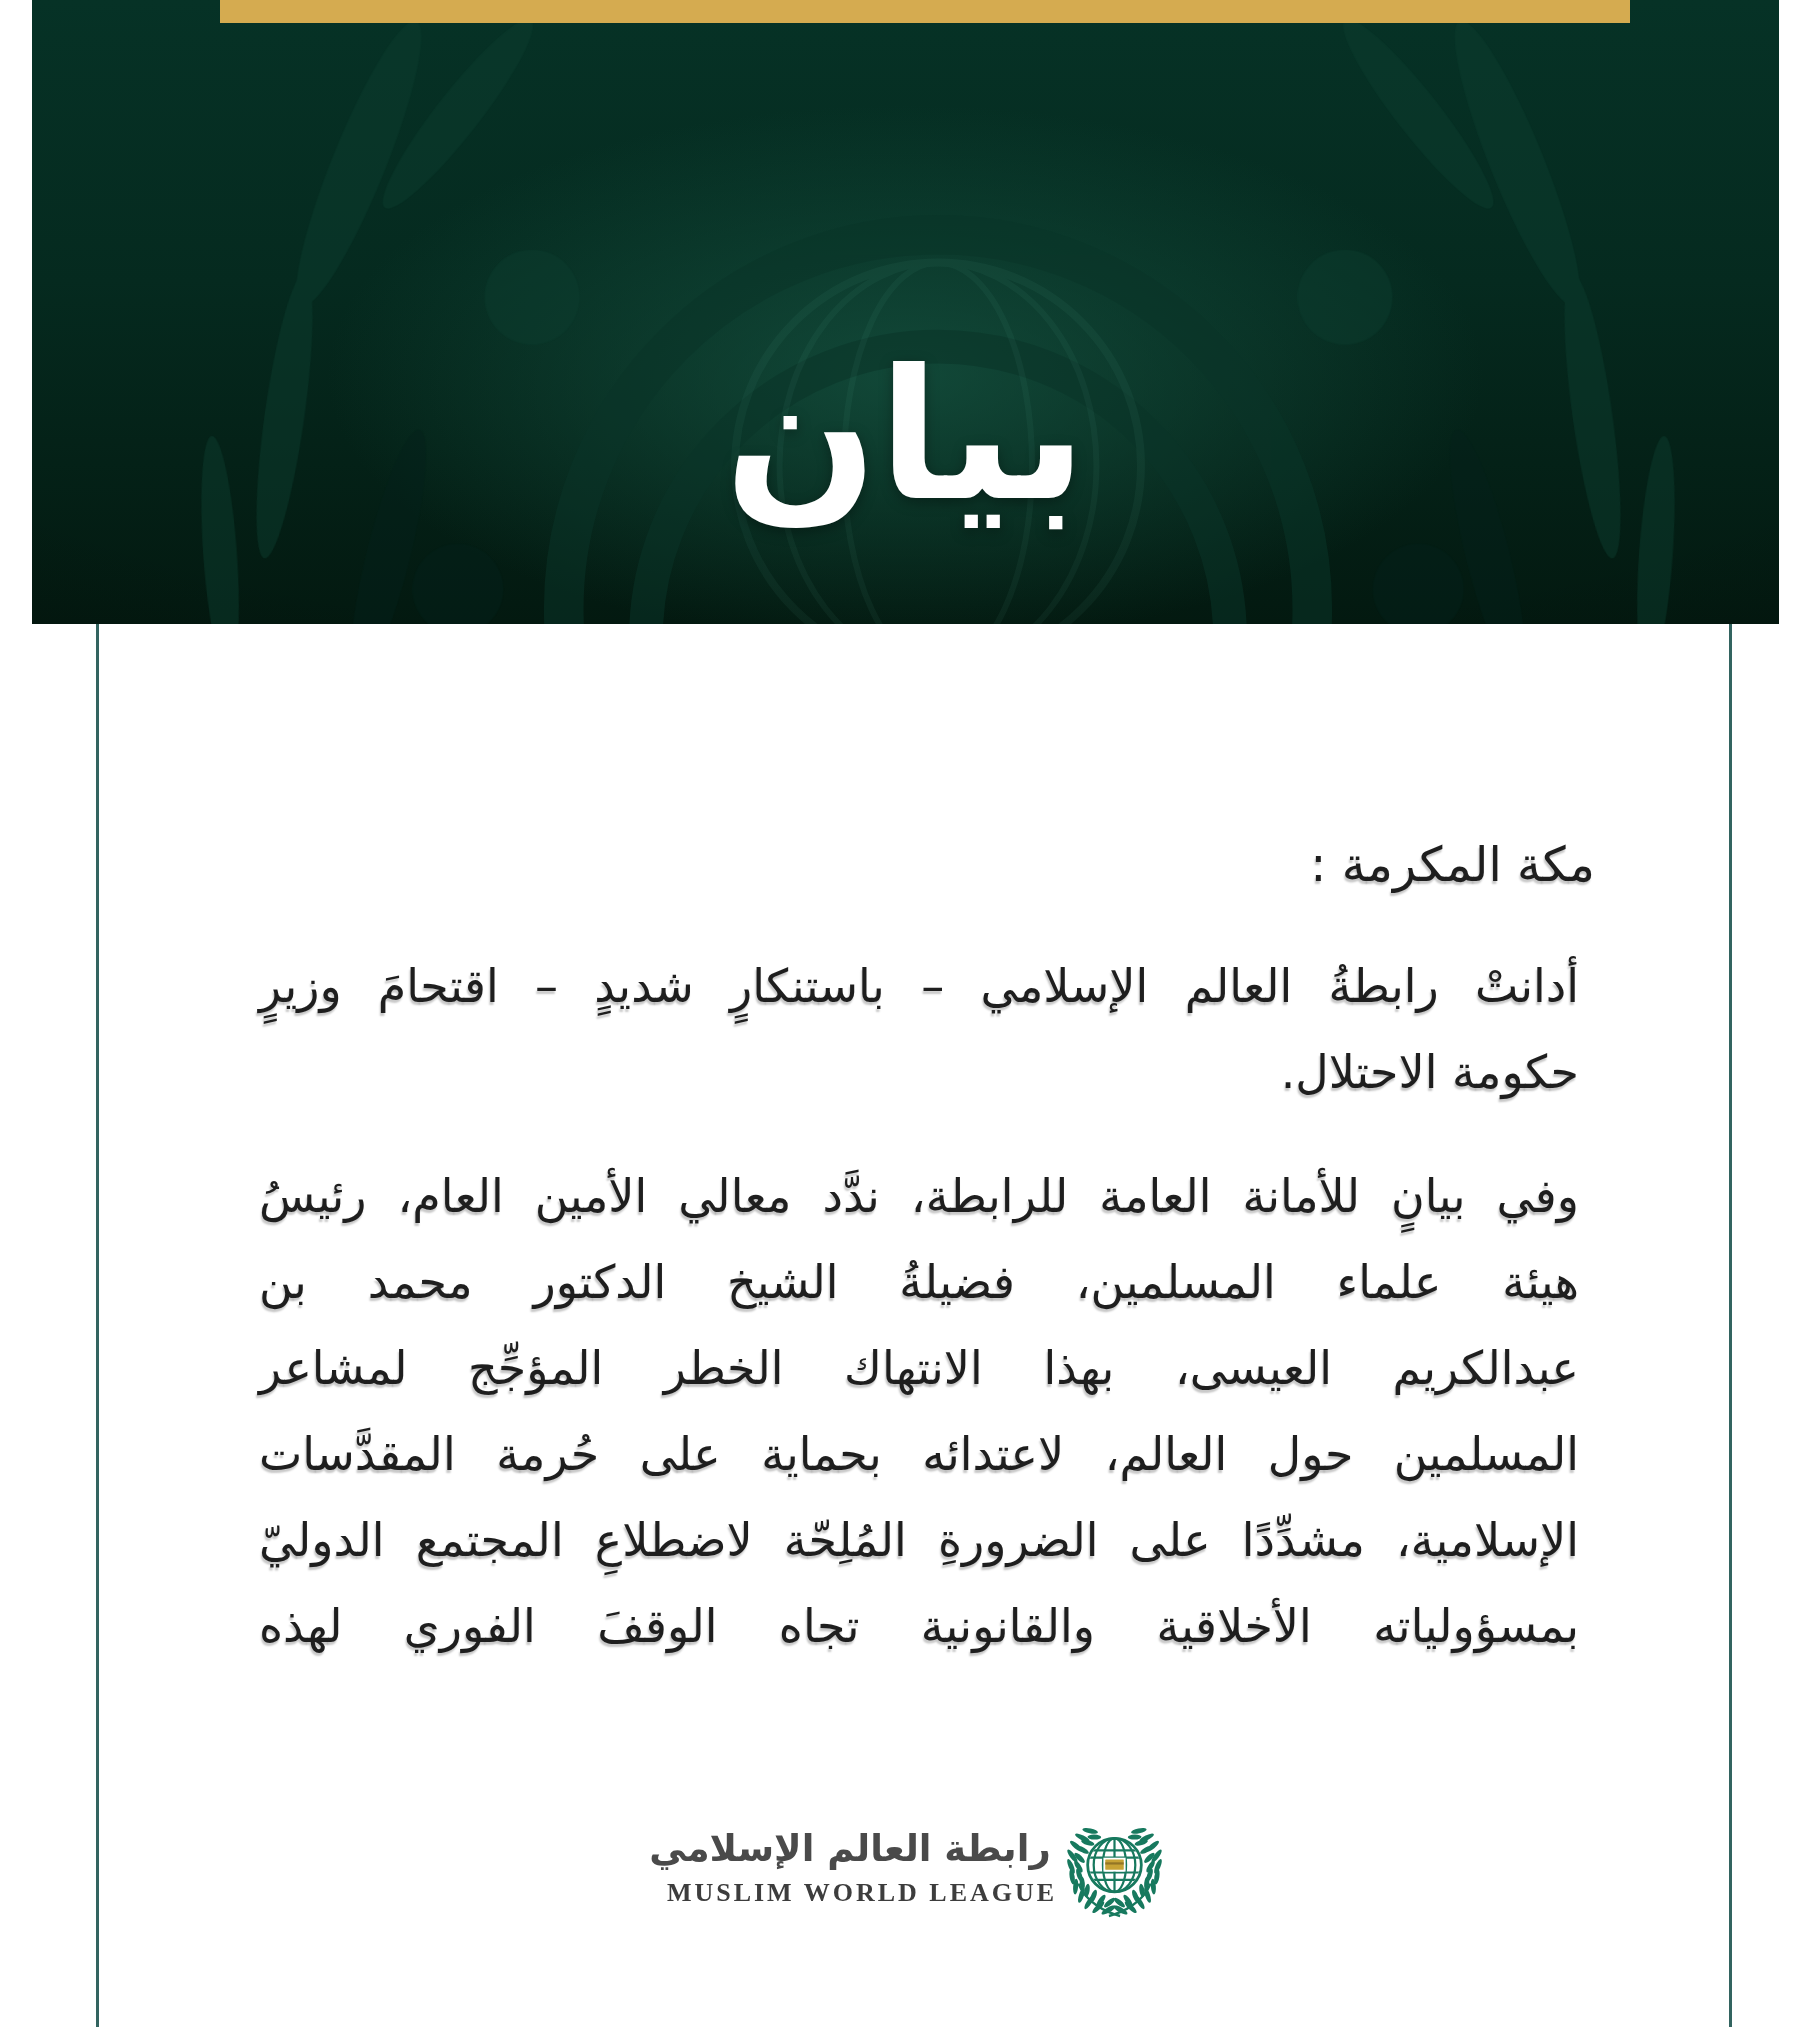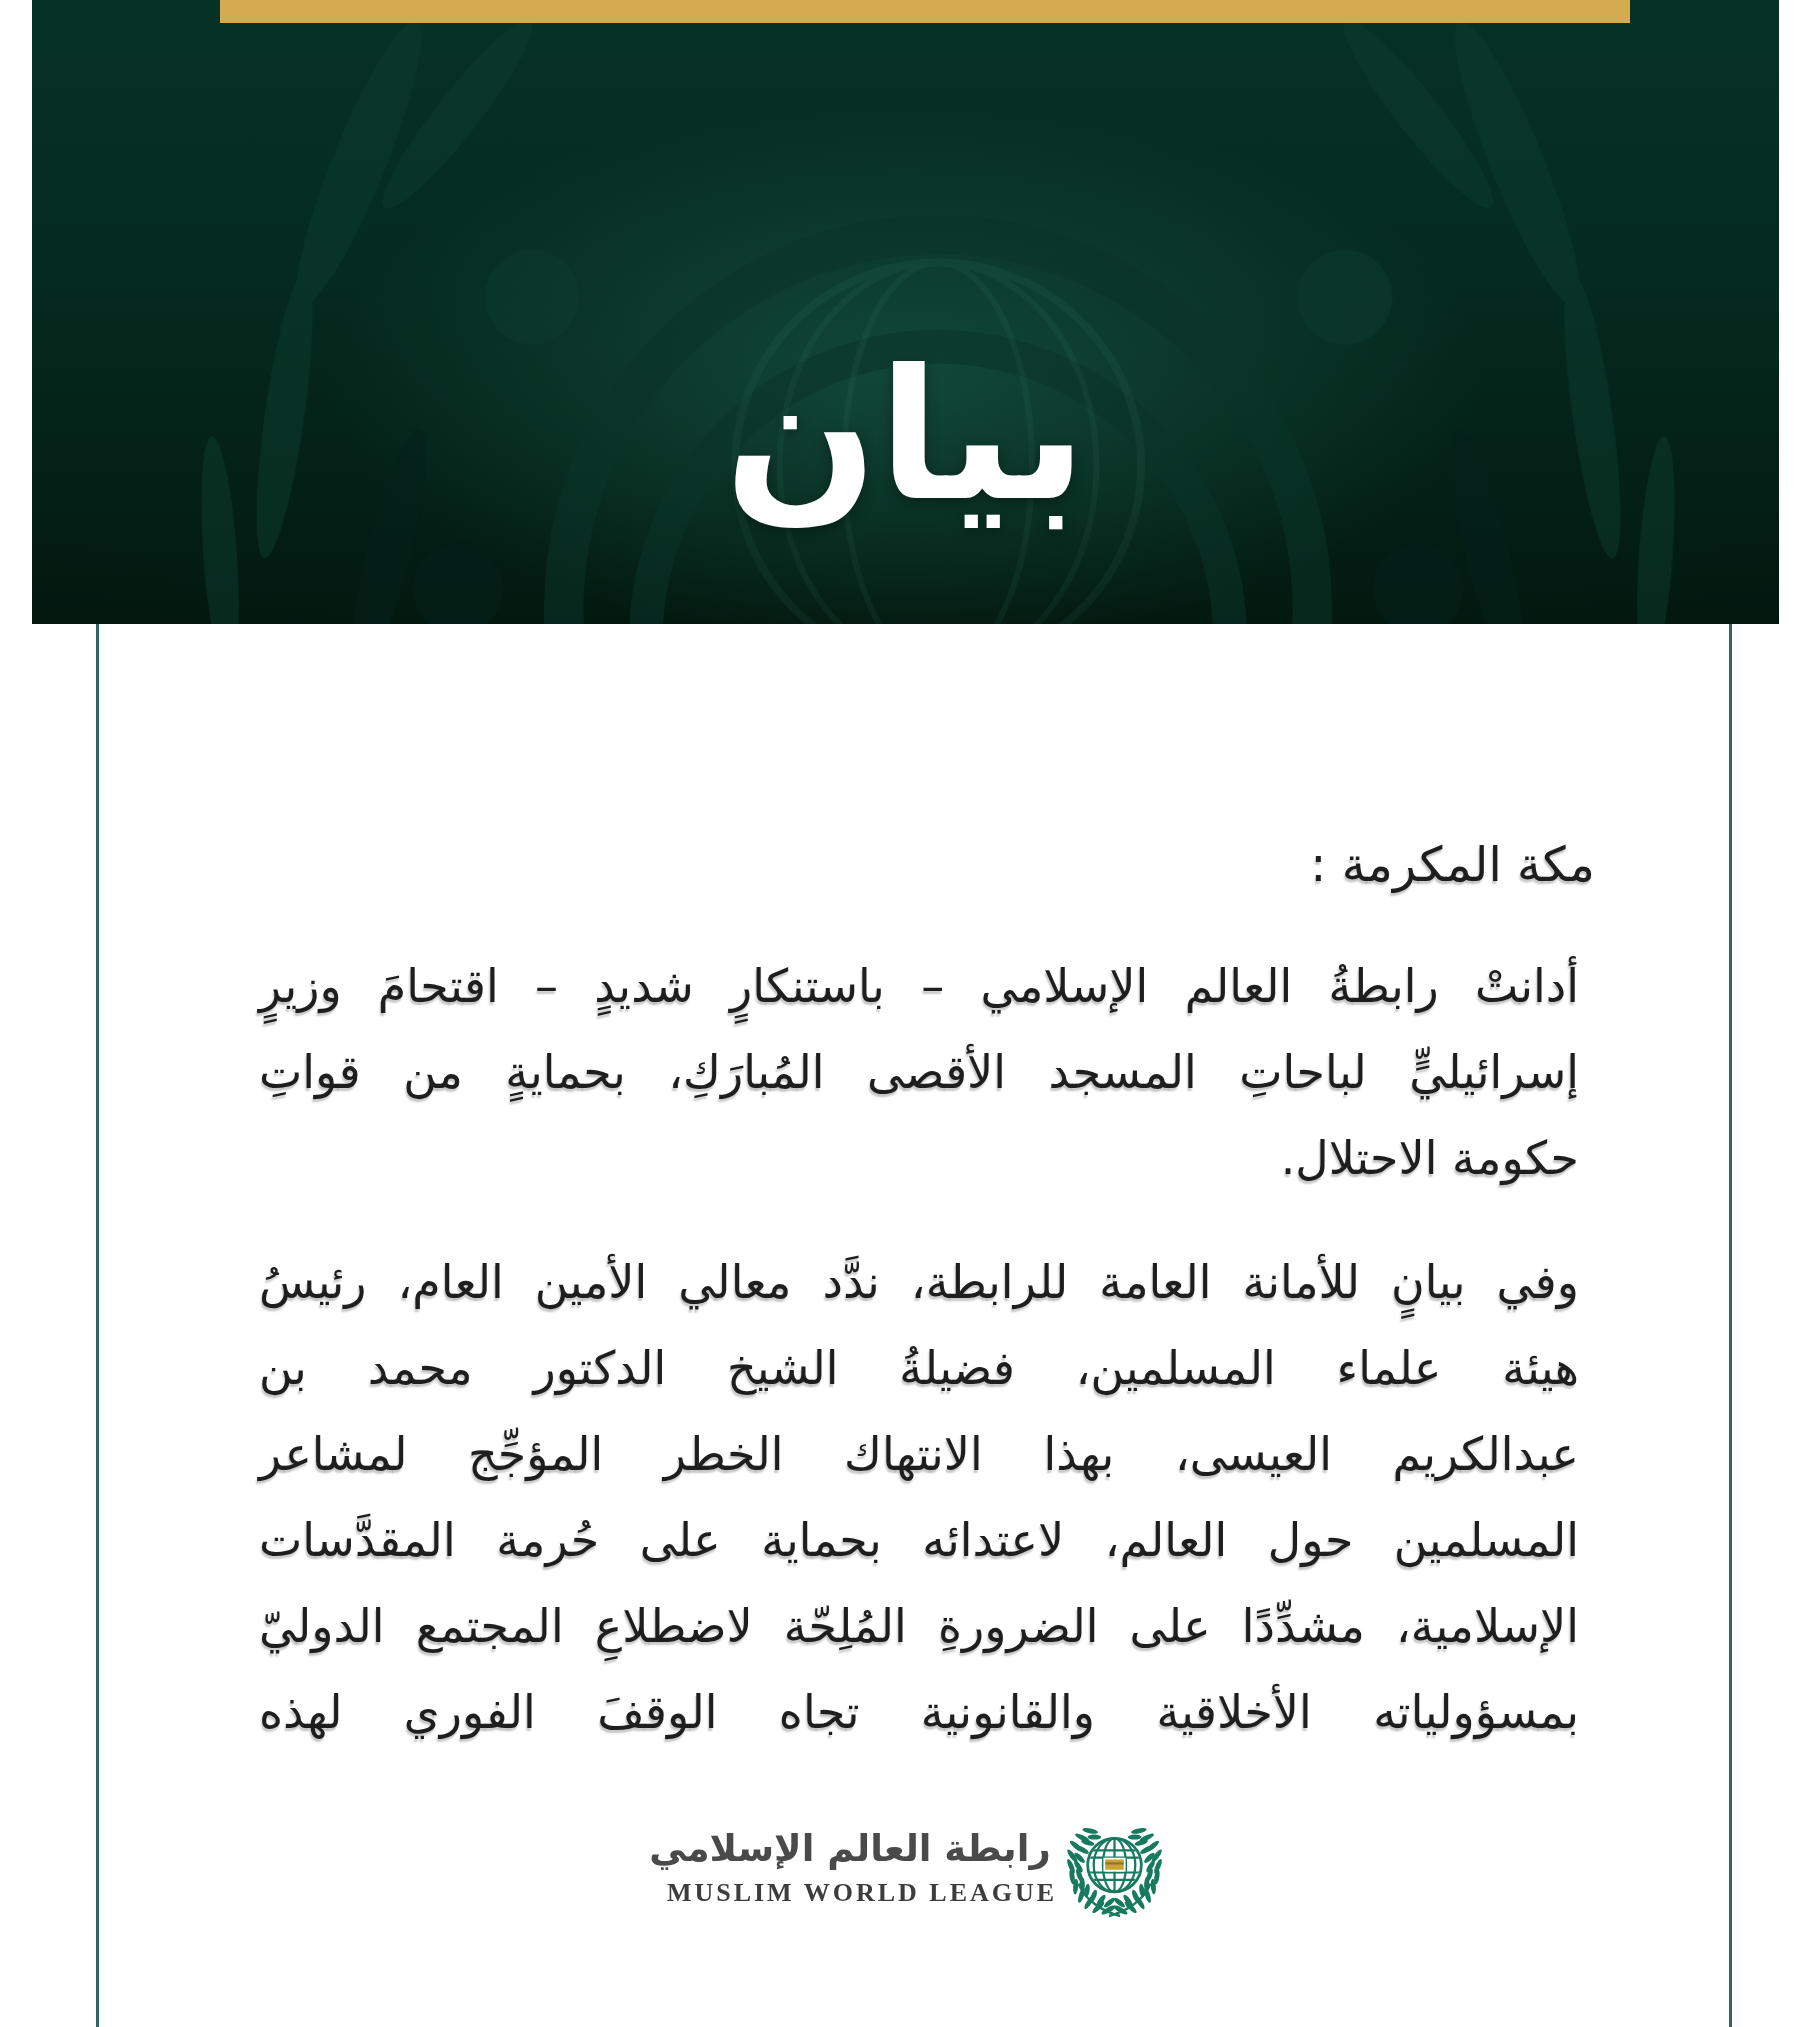--- a/index.html
+++ b/index.html
@@ -107,21 +107,20 @@
 </div>
 
 <div class="card-border left"></div>
 <div class="card-border right"></div>
 
 <div class="content">
   <div class="dateline">مكة المكرمة :</div>
 
   <div class="para p1">
     <div class="jline">أدانتْ رابطةُ العالم الإسلامي – باستنكارٍ شديدٍ – اقتحامَ وزيرٍ</div>
-    <div class="jline">إسرائيليٍّ لباحاتِ المسجد الأقصى المُبارَكِ، بحمايةٍ من قواتِ</div>
     <div class="jline endline">حكومة الاحتلال.</div>
   </div>
 
   <div class="para p2">
     <div class="jline">وفي بيانٍ للأمانة العامة للرابطة، ندَّد معالي الأمين العام، رئيسُ</div>
     <div class="jline">هيئة علماء المسلمين، فضيلةُ الشيخ الدكتور محمد بن</div>
     <div class="jline">عبدالكريم العيسى، بهذا الانتهاك الخطر المؤجِّج لمشاعر</div>
     <div class="jline">المسلمين حول العالم، لاعتدائه بحماية على حُرمة المقدَّسات</div>
     <div class="jline">الإسلامية، مشدِّدًا على الضرورةِ المُلِحّة لاضطلاعِ المجتمع الدوليّ</div>
     <div class="jline">بمسؤولياته الأخلاقية والقانونية تجاه الوقفَ الفوري لهذه</div>

